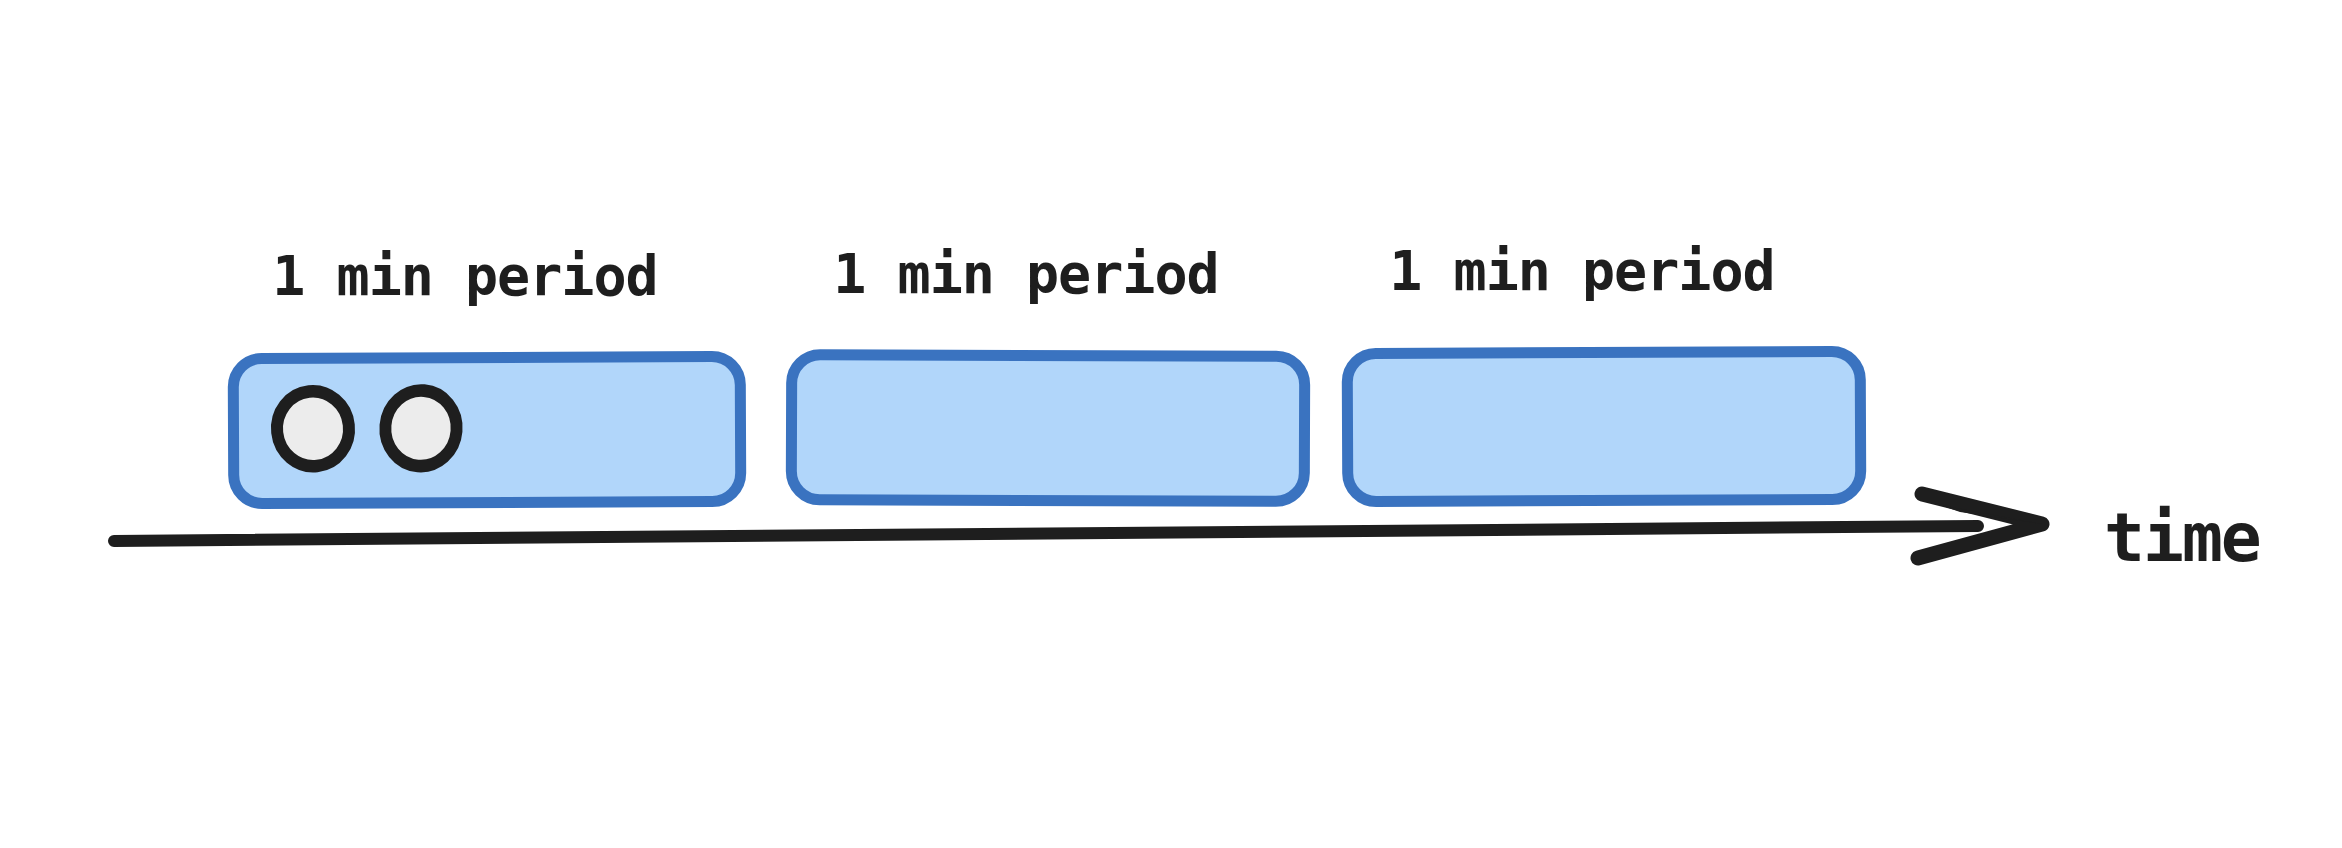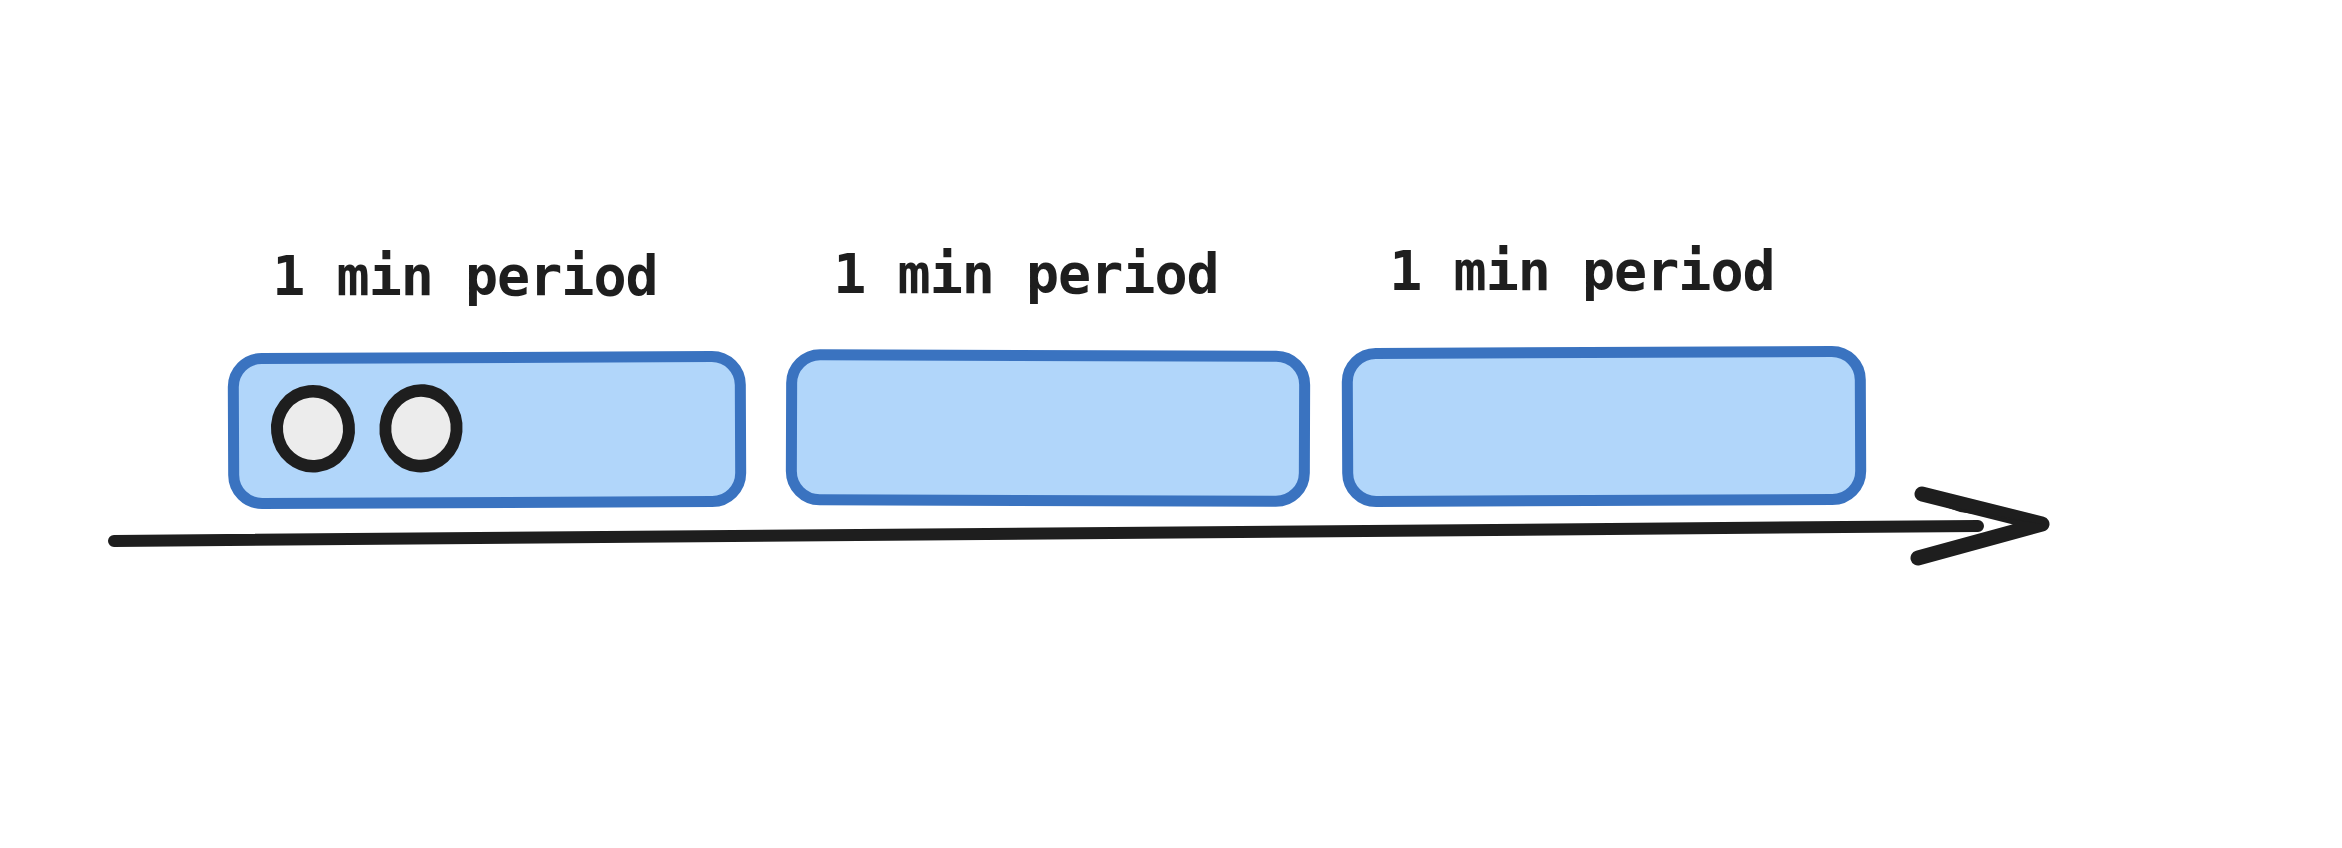--- a/index.html
+++ b/index.html
@@ -99,14 +99,15 @@
     <div class="period-label">1 min period</div>
     <div class="period-box tilt-a"></div>
   </div>
 
   <svg class="time-axis-svg" viewBox="0 0 2342 848" xmlns="http://www.w3.org/2000/svg">
     <path d="M 114 541 Q 1050 533 1978 526" fill="none" stroke="#1e1e1e" stroke-width="12" stroke-linecap="round"></path>
     <path d="M 1922 494 L 2042 524 L 1918 558" fill="none" stroke="#1e1e1e" stroke-width="15" stroke-linecap="round" stroke-linejoin="round"></path>
     <path d="M 1940 505 L 2042 524 L 1960 512 Z" fill="#1e1e1e"></path>
   </svg>
 
+  <div class="time-label">time</div>
 
 </div>
 
 </body></html>

